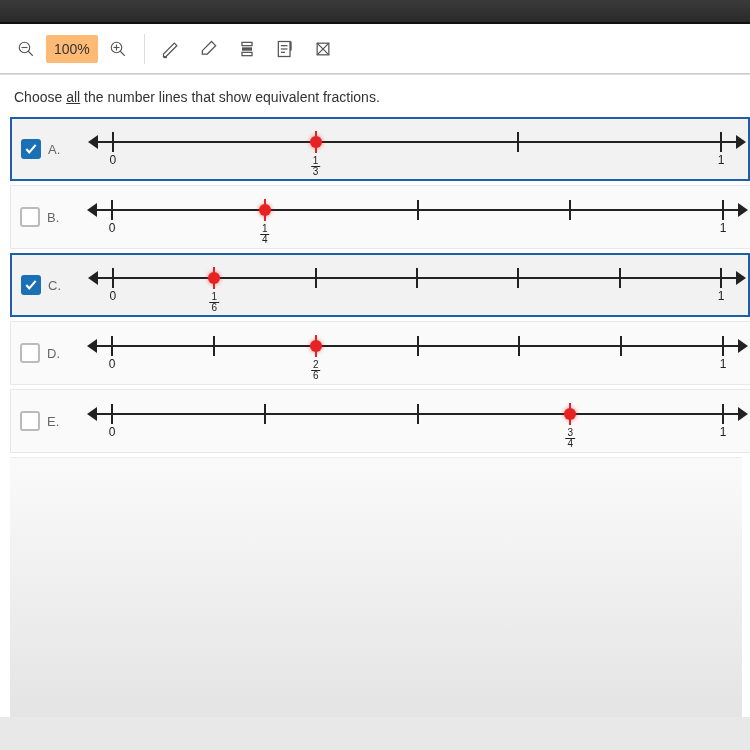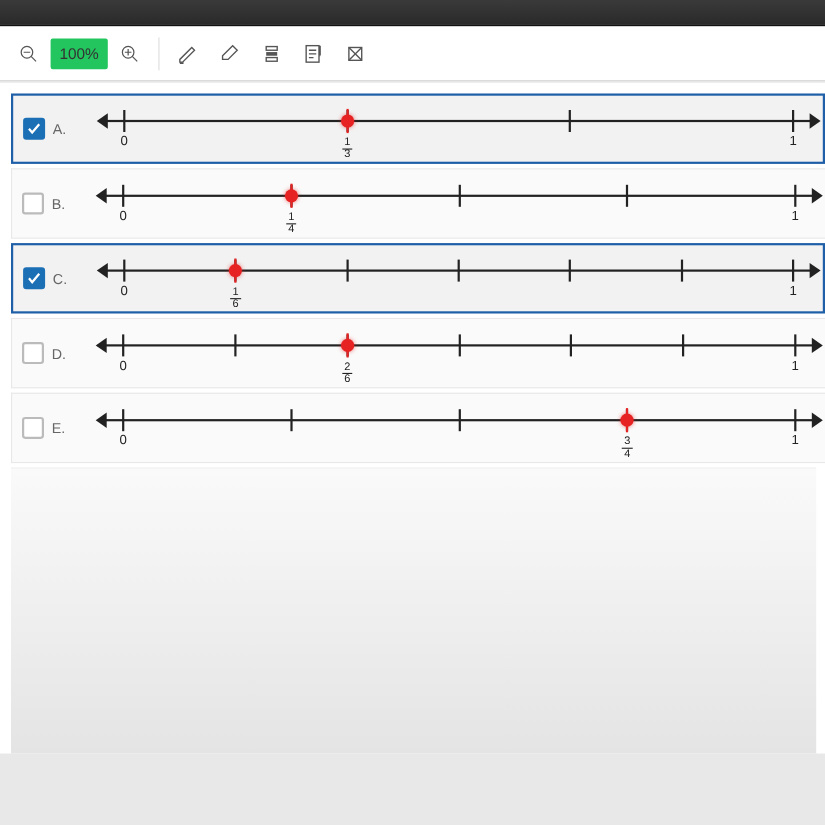--- a/index.html
+++ b/index.html
@@ -21,21 +21,21 @@
       gap: 2px;
     }
     .tb-btn {
       width: 36px; height: 36px;
       display: flex; align-items: center; justify-content: center;
       color: #555;
       cursor: pointer;
     }
     .zoom-label {
       font-size: 14px;
-      background: #22c55e;
+      background: #fdba74;
       padding: 6px 8px;
       border-radius: 2px;
       color: #333;
       min-width: 46px;
       text-align: center;
     }
     .divider { width: 1px; height: 30px; background: #ddd; margin: 0 6px; }
     .content {
       background: #fff;
       border-top: 1px solid #ddd;
@@ -187,20 +187,23 @@
   <div class="tb-btn">
     <svg class="svg-icon" width="20" height="20" viewBox="0 0 24 24">
         <rect x="5" y="5" width="14" height="14"></rect>
         <line x1="5" y1="5" x2="19" y2="19"></line>
         <line x1="19" y1="5" x2="5" y2="19"></line>
       </svg>
   </div>
 </div>
 
 <div class="content">
+  <div class="question">
+    <span>Choose </span><span class="all">all</span><span> the number lines that show equivalent fractions.</span>
+  </div>
 
   <div id="options-container">
       <div class="option-row selected">
         <div class="checkbox-cell">
           <div class="checkbox checked">
             <svg width="14" height="14" viewBox="0 0 24 24">
               <polyline points="4,12 9,18 20,5" stroke="#fff" stroke-width="3.5" fill="none"></polyline>
             </svg>
           </div>
         </div>

